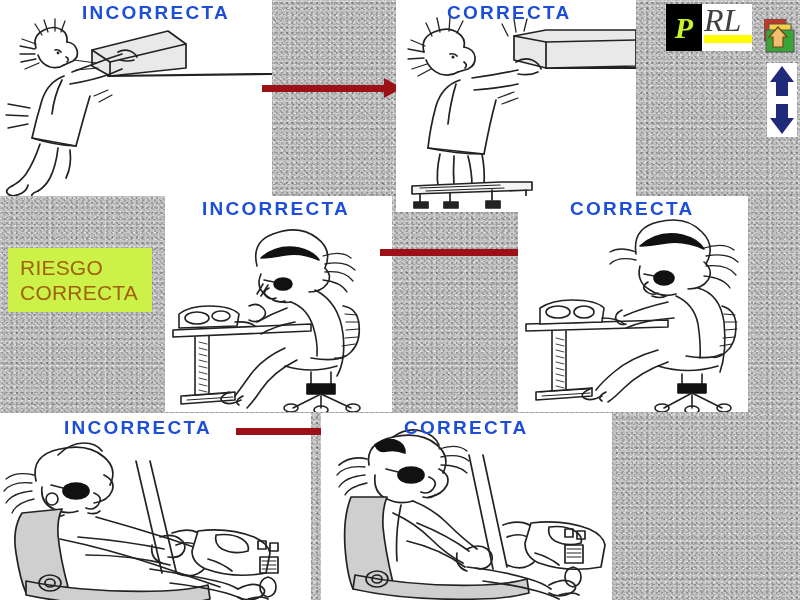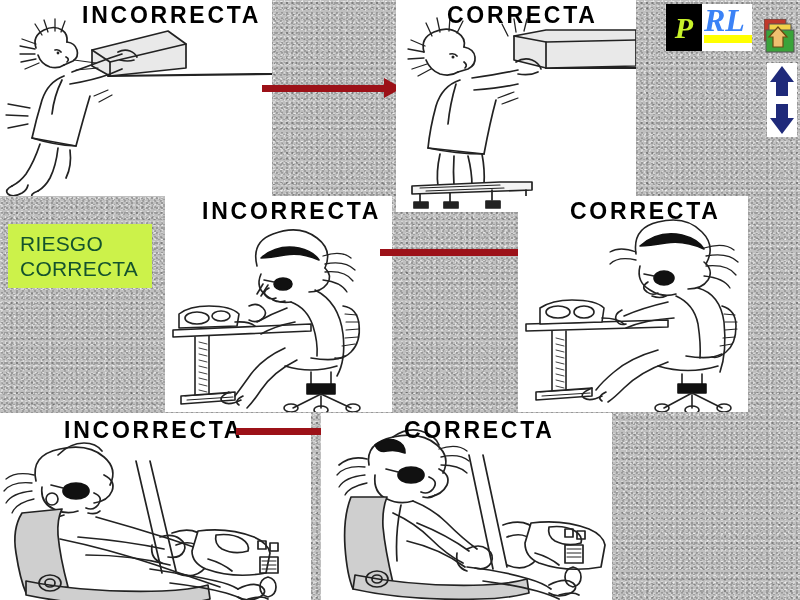--- a/index.html
+++ b/index.html
@@ -19,48 +19,49 @@
       radial-gradient(circle at 82% 47%, rgba(0,0,0,.18) 0 1px, transparent 1px),
       radial-gradient(circle at 24% 83%, rgba(255,255,255,.40) 0 1px, transparent 1px),
       radial-gradient(circle at 71% 91%, rgba(0,0,0,.16) 0 1px, transparent 1px),
       radial-gradient(circle at 48% 38%, rgba(255,255,255,.35) 0 1px, transparent 1px),
       radial-gradient(circle at 92% 74%, rgba(0,0,0,.14) 0 1px, transparent 1px);
     background-size:7px 7px,5px 5px,9px 9px,6px 6px,8px 8px,5px 5px,4px 4px,11px 11px;
   }
   .panel{position:absolute;background:#fff;overflow:hidden;}
   .caption{
     position:absolute;
-    color:#000000;font-weight:700;
+    color:#1d4ed8;font-weight:700;
     letter-spacing:.12em;
     white-space:nowrap;
-    font-size:23px;
+    font-size:19px;
   }
   .arrow{position:absolute;height:0;}
   .arrow .shaft{position:absolute;left:0;top:50%;height:7px;margin-top:-3px;background:#9c1118;}
   .arrow .head{
     position:absolute;right:0;top:50%;width:0;height:0;margin-top:-10px;
     border-top:10px solid transparent;border-bottom:10px solid transparent;
     border-left:18px solid #9c1118;
   }
   
   #logo{position:absolute;background:#fff;display:flex;align-items:stretch;}
   #logo .pbox{background:#000;display:flex;align-items:center;justify-content:center;}
   #logo .pglyph{color:#c8f22a;font-family:"Liberation Serif",serif;font-style:italic;font-weight:700;line-height:1;}
   #logo .rlwrap{position:relative;display:flex;align-items:flex-start;justify-content:flex-start;background:#fff;}
-  #logo .rlglyph{color:#3b82f6;font-family:"Liberation Serif",serif;font-style:italic;font-weight:700;line-height:1;}
+  #logo .rlglyph{color:#404040;font-family:"Liberation Serif",serif;font-style:italic;font-weight:400;line-height:1;}
   #logo .ybar{position:absolute;background:#ffff00;}
   
   #swapicon{position:absolute;}
   
   #updown{position:absolute;background:#fff;}
   .riesgo{
-    position:absolute;background:#ccf24a;color:#14532d;
+    position:absolute;background:#ccf24a;color:#a16207;
     font-size:21px;font-weight:400;line-height:1.18;
     padding:8px 10px 10px 12px;box-sizing:border-box;
     letter-spacing:.01em;
+    margin-top:24px;
   }
   svg{display:block;}
 </style>
 </head>
 <body>
 
 <div id="slide"></div>
 
 <div class="panel" style="left:0;top:0;width:272px;height:196px;">
   <svg width="272" height="196" viewBox="0 0 272 196">

